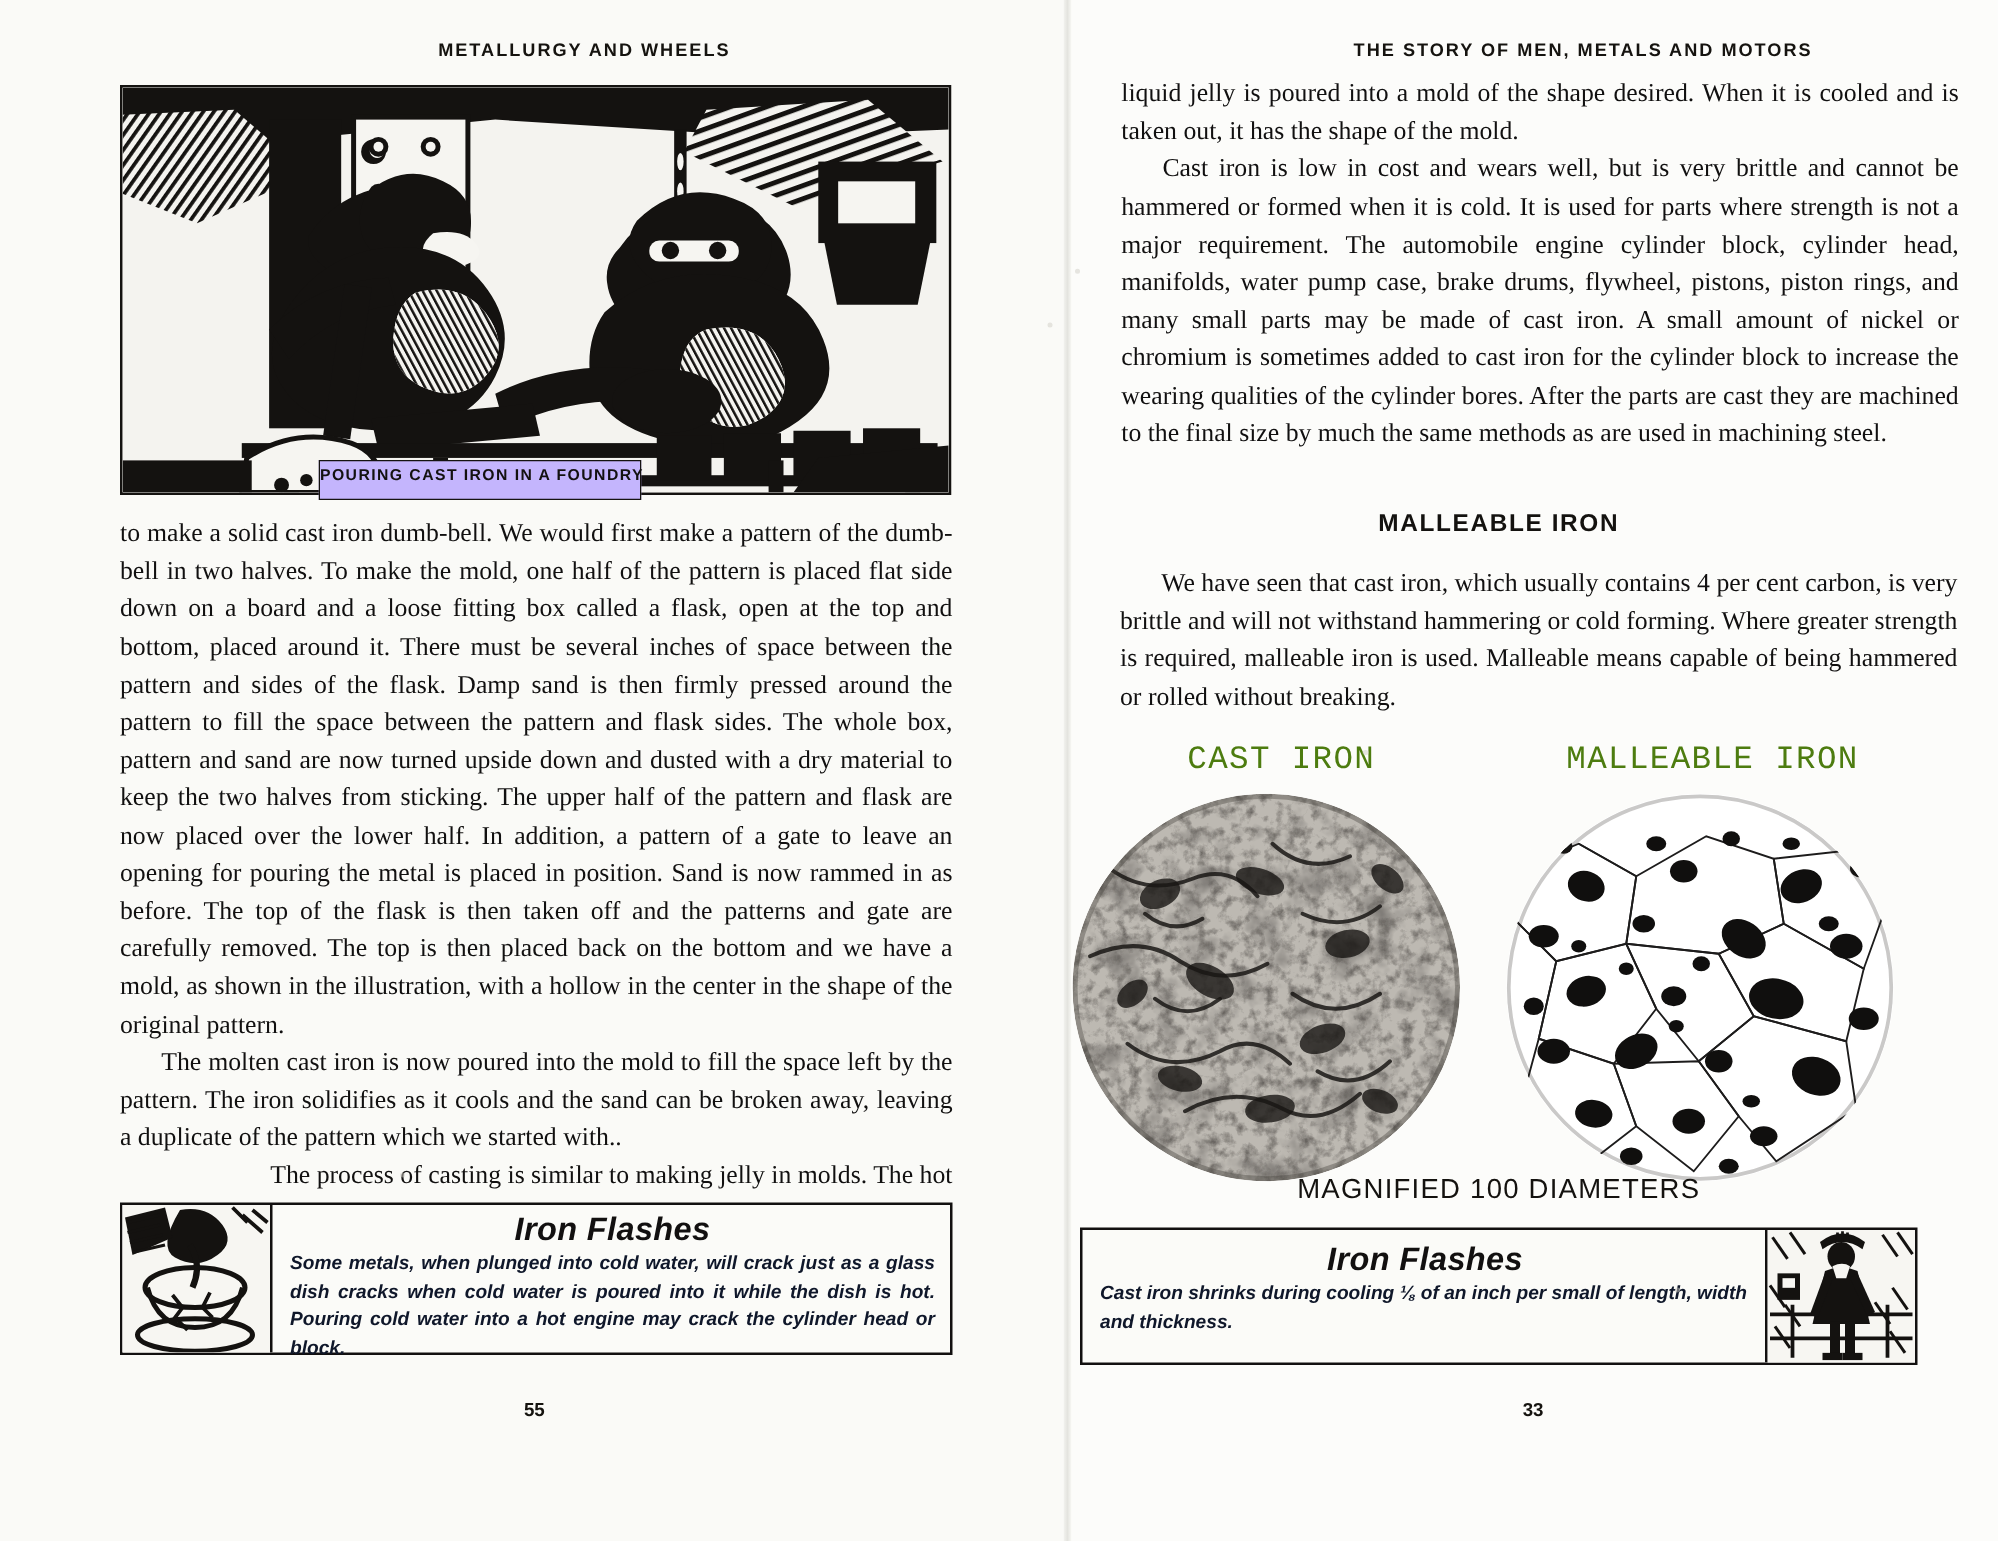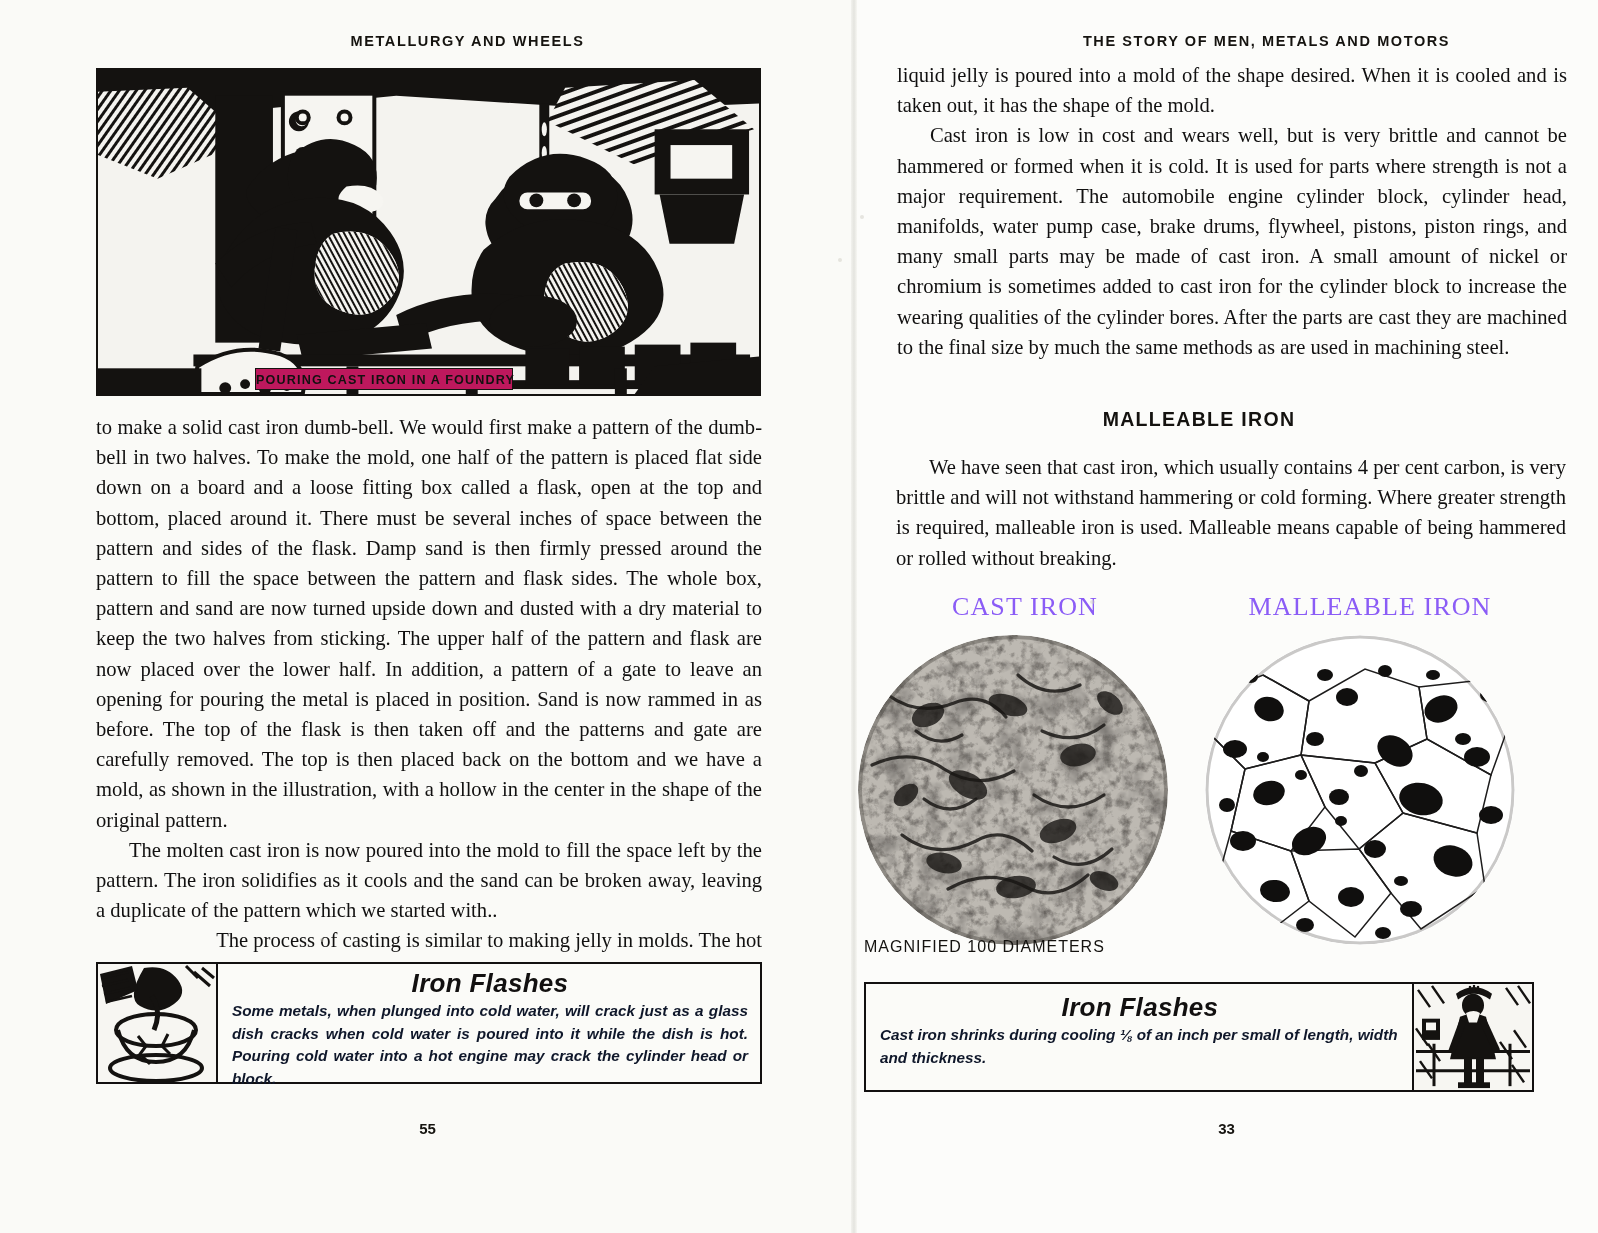--- a/index.html
+++ b/index.html
@@ -48,53 +48,53 @@
   .col p.indent{text-indent:1.6em;}
 
   
   .illus{
     position:absolute;left:96px;top:68px;width:665px;height:328px;
     background:#f4f3ef;border:2px solid #141210;box-sizing:border-box;
     overflow:hidden;
   }
   .illus svg{display:block;width:100%;height:100%;}
   .illus-caption{
-    position:absolute;left:255px;top:368px;width:258px;height:22px;
-    background:#be185d;border:1.5px solid #151311;
+    position:absolute;left:255px;top:368px;width:258px;height:32px;
+    background:#c4b5fd;border:1.5px solid #151311;
     font-family:"Liberation Sans", sans-serif;
     font-size:12.6px;font-weight:600;letter-spacing:1.15px;
     color:#131110;text-align:center;line-height:22px;
     box-sizing:border-box;white-space:nowrap;
   }
 
   
   .section-head{
     position:absolute;left:864px;top:408px;width:670px;
     text-align:center;
     font-family:"Liberation Sans", sans-serif;
     font-weight:bold;font-size:19.5px;letter-spacing:1.3px;color:#14120f;
   }
 
   
   .micro-label{
     position:absolute;
-    font-family:Liberation Serif, serif;
-    font-size:26px;letter-spacing:1.1px;color:#8b5cf6;white-space:nowrap;
+    font-family:Liberation Mono, monospace;
+    font-size:26px;letter-spacing:1.1px;color:#4d7c0f;white-space:nowrap;
     font-weight:400;
   }
   #micro-label-1{left:880;top:592px;width:290px;text-align:center;left:880px;}
   #micro-label-2{left:1220px;top:592px;width:300px;text-align:center;}
   .micro{position:absolute;border-radius:50%;overflow:hidden;background:#ffffff;}
   #micro-1{left:858px;top:635px;width:310px;height:310px;}
   #micro-2{left:1205px;top:635px;width:310px;height:310px;}
   .micro svg{display:block;width:100%;height:100%;}
   .micro-sub{
-    position:absolute;left:864px;top:938px;width:670px;
-    font-family:"Liberation Sans", sans-serif;
-    font-size:16px;letter-spacing:1px;color:#14120f;
+    position:absolute;left:864px;top:938px;width:670px;text-align:center;
+    font-family:"Liberation Sans", sans-serif;
+    font-size:22px;letter-spacing:1px;color:#14120f;
   }
 
   
   .flashbox{position:absolute;border:2.5px solid #121010;background:#fbfbf8;
     box-sizing:border-box;display:flex;}
   #flash-left{left:96px;top:962px;width:666px;height:122px;}
   #flash-right{left:864px;top:982px;width:670px;height:110px;}
   .flash-art{width:118px;flex:0 0 118px;border-right:2.5px solid #121010;
     overflow:hidden;background:#f7f6f2;}
   .flash-art.right-side{border-right:none;border-left:2.5px solid #121010;}

